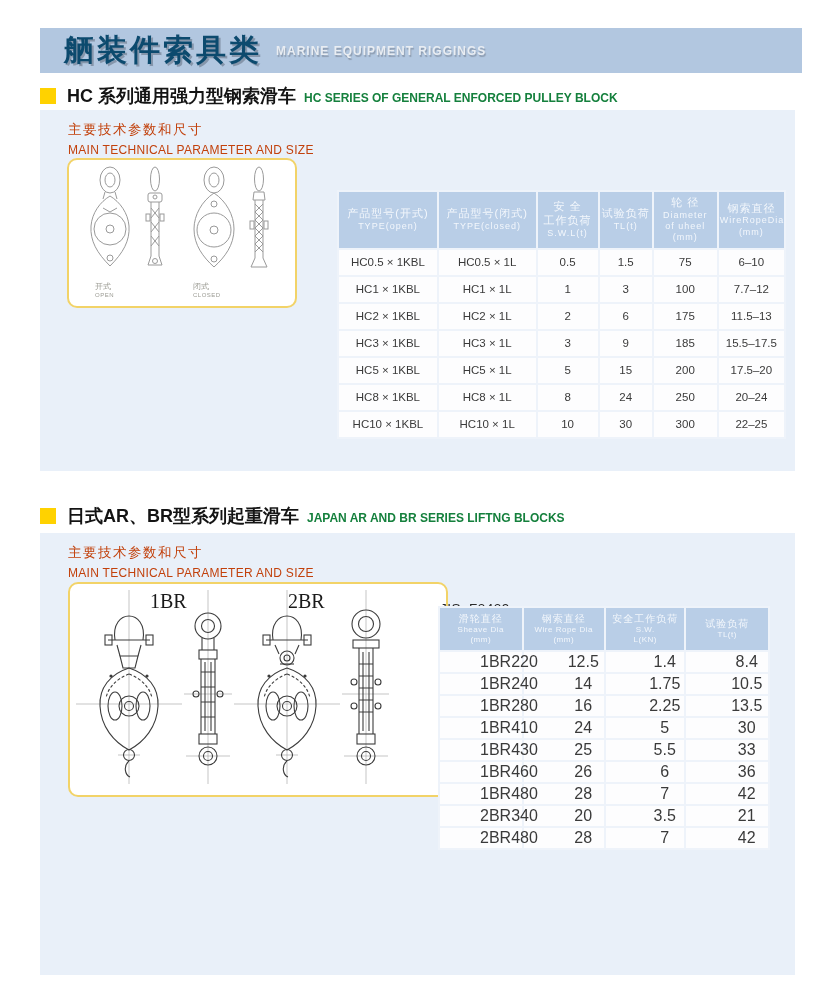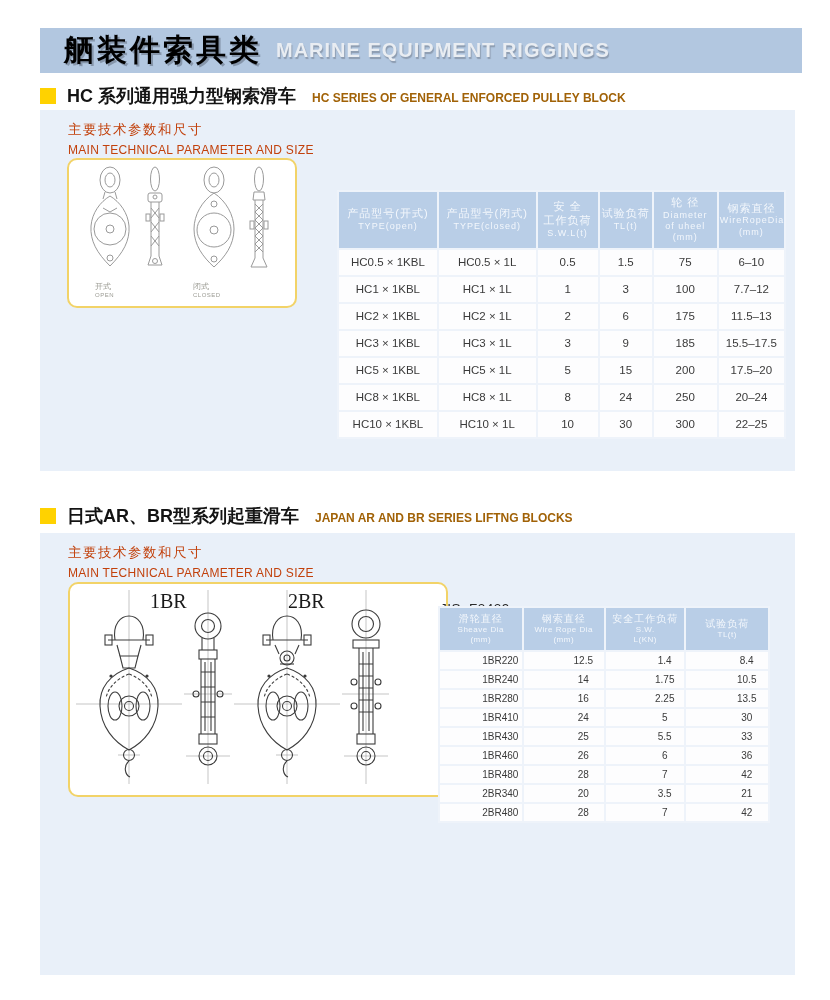--- a/index.html
+++ b/index.html
@@ -7,34 +7,34 @@
     position:relative;width:830px;height:1000px;background:#ffffff;
     font-family:"Liberation Sans",sans-serif;overflow:hidden;
   }
   
   .banner{
     position:absolute;left:40px;top:28px;width:762px;height:45px;
     background:#b2c7e0;display:flex;align-items:center;padding-left:24px;
     box-sizing:border-box;
   }
   .banner-zh{
-    font-size:30px;font-weight:bold;color:#000000;letter-spacing:3px;
+    font-size:30px;font-weight:bold;color:#0c4a6e;letter-spacing:3px;
     text-shadow:2px 2px 0 #8696ab;white-space:nowrap;
   }
   .banner-en{
-    font-size:20px;font-weight:bold;color:#e9edf2;letter-spacing:1px;
+    font-size:12px;font-weight:bold;color:#e9edf2;letter-spacing:1px;
     margin-left:14px;text-shadow:1px 2px 1px #8d9cb0;white-space:nowrap;
   }
   
   .section-heading{position:absolute;left:40px;display:flex;align-items:center;}
   #heading1{top:84px;}
   #heading2{top:504px;justify-content:center;}
   .bullet{width:16px;height:16px;background:#ffd200;margin-right:11px;flex:0 0 auto;}
   .h-zh{font-size:18px;font-weight:bold;color:#141414;white-space:nowrap;}
-  .h-en{font-size:12px;font-weight:bold;color:#a16207;margin-left:16px;white-space:nowrap;padding-top:4px;}
+  .h-en{font-size:12px;font-weight:bold;color:#15803d;margin-left:8px;white-space:nowrap;padding-top:4px;}
   
   .panel{position:absolute;left:40px;width:755px;background:#e9f0f9;}
   #panel1{top:110px;height:361px;}
   #panel2{top:533px;height:442px;}
   
   .param-label{position:absolute;left:68px;color:#c2410c;}
   #plabel1{top:121px;}
   #plabel2{top:544px;}
   .param-zh{font-size:13.5px;letter-spacing:1.5px;}
   .param-en{font-size:12px;margin-top:4px;letter-spacing:.3px;}
@@ -78,21 +78,21 @@
     background:#fdfdfe;color:#3a3a3a;text-align:center;vertical-align:middle;
   }
   #table1 th .hl-zh{font-size:11px;line-height:1.25;letter-spacing:1px;}
   #table1 th .hl-en{font-size:9px;line-height:1.25;letter-spacing:1px;}
   #table1 td{font-size:11.5px;height:23px;}
   #table1 col.c1{width:96px;} #table1 col.c2{width:95px;}
   #table1 col.c3{width:59px;} #table1 col.c4{width:51px;}
   #table1 col.c5{width:62px;} #table1 col.c6{width:64px;}
   #table2 th .hl-zh{font-size:10px;line-height:1.3;letter-spacing:1px;}
   #table2 th .hl-en{font-size:8px;line-height:1.3;letter-spacing:.5px;}
-  #table2 td{font-size:10px;height:15px;padding-left:40px;}
+  #table2 td{font-size:16px;height:15px;padding-left:40px;}
   #table2 col.c1{width:80px;} #table2 col.c2{width:79px;}
   #table2 col.c3{width:77px;} #table2 col.c4{width:80px;}
 </style>
 </head>
 <body>
 
 <div class="page">
 
   <div class="banner">
     <span class="banner-zh">舾装件索具类</span>

